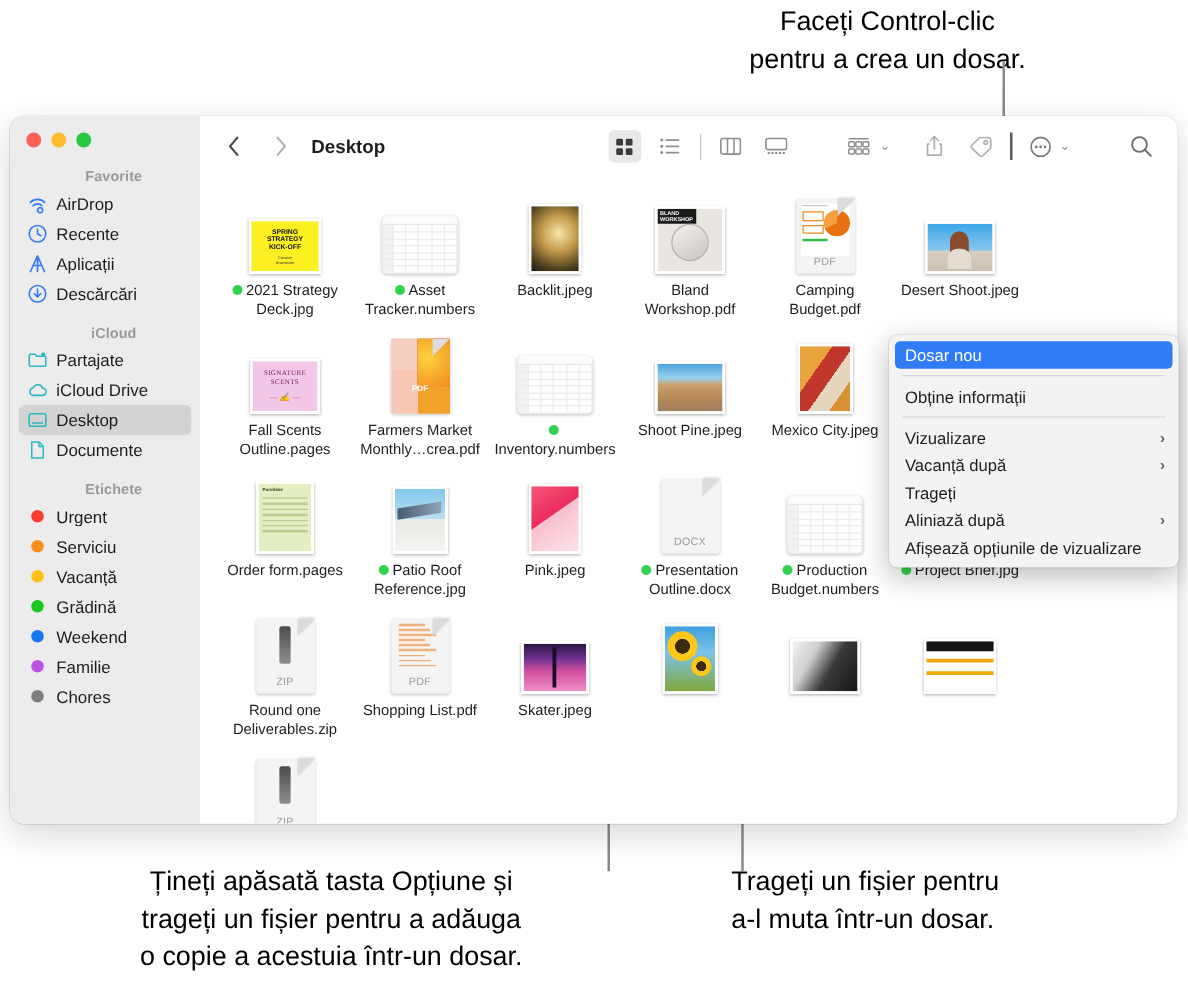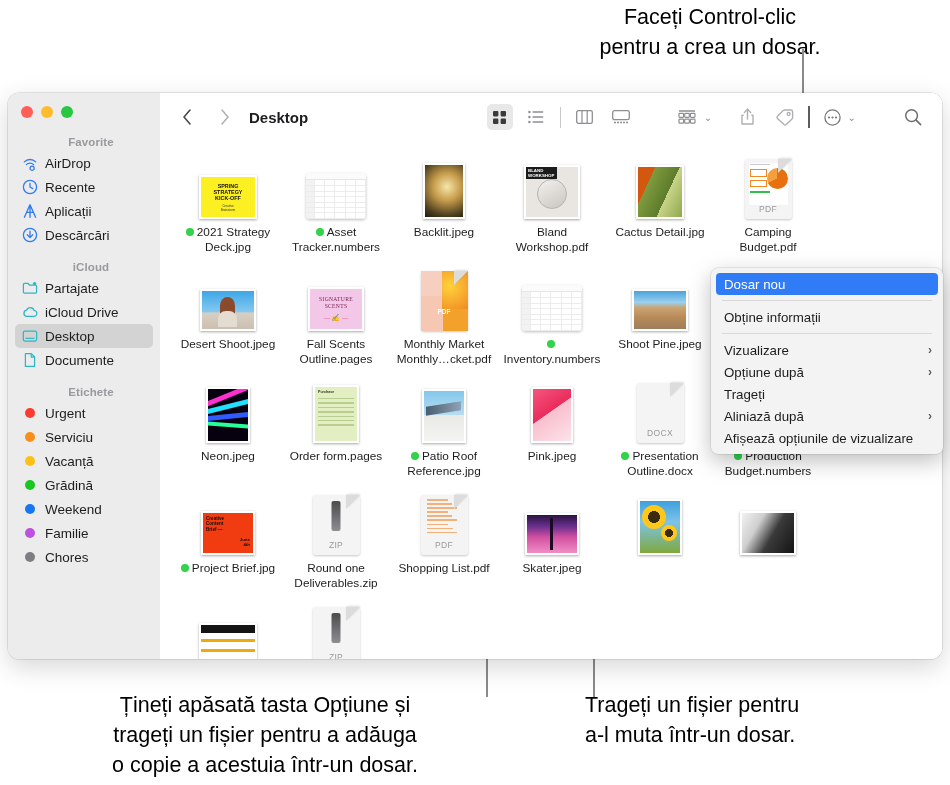--- a/index.html
+++ b/index.html
@@ -454,28 +454,20 @@
                     <div style="position:absolute;left:0;top:0;width:60%;height:24%;background:#1b1b1b;"></div>
                     <div style="position:absolute;left:2px;top:1px;font-size:4.4px;font-weight:800;color:#fff;line-height:5px;">BLAND<br>WORKSHOP</div>
                     <div style="position:absolute;left:50%;top:54%;transform:translate(-50%,-50%);width:30px;height:30px;border-radius:50%;background:linear-gradient(150deg,#f3f1ee,#c9c5c0);border:1px solid #b7b3ae;"></div>
                   </div>
                 </div>
               </div>
               <div class="fname"><span>Bland Workshop.pdf</span></div>
             </div>
             <div class="cell">
               <div class="thumb-box">
-                <div class="photo" style="width:48px;height:54px;overflow:hidden;">
-                  <div style="width:100%;height:100%;background:linear-gradient(115deg,#d2580f 0%,#d2580f 26%,#7f9b3e 26%,#5d7c2c 62%,#c9d48a 62%,#8fa84b 100%);"></div>
-                </div>
-              </div>
-              <div class="fname"><span>Cactus Detail.jpg</span></div>
-            </div>
-            <div class="cell">
-              <div class="thumb-box">
                 <div class="page-ico">
                   <div style="position:absolute;left:4px;top:4px;right:4px;bottom:14px;background:#fff;">
                     <div style="position:absolute;left:1px;top:1px;width:20px;height:1.3px;background:#c9c9c9"></div>
                     <div style="position:absolute;left:1px;top:6px;width:17px;height:8px;border:1px solid #f08a22"></div>
                     <div style="position:absolute;left:1px;top:17px;width:17px;height:7px;border:1px solid #f08a22"></div>
                     <div style="position:absolute;left:1px;top:28px;width:20px;height:2.4px;background:#2ec04b"></div>
                     <div style="position:absolute;right:0px;top:5px;width:21px;height:21px;border-radius:50%;background:conic-gradient(#e8700f 0 68%,#f5a03f 68% 100%)"></div>
                   </div>
                   <div class="page-ext">PDF</div>
                 </div>
@@ -507,21 +499,21 @@
             <div class="cell">
               <div class="thumb-box">
                 <div class="page-ico">
                   <div style="position:absolute;inset:0;background:linear-gradient(90deg,#f6c8b4 0 46%,#f2a12a 46% 100%);"></div>
                   <div style="position:absolute;left:0;top:0;width:46%;height:42%;background:#f7cfc0;"></div>
                   <div style="position:absolute;right:0;top:0;width:54%;height:64%;background:radial-gradient(circle at 30% 40%,#ffd23c,#f08a22),#e85f20;"></div>
                   <div style="position:absolute;left:50%;top:62%;transform:translateX(-50%);font-size:6.5px;font-weight:700;color:#fff;">PDF</div>
                   <div class="page-ext"></div>
                 </div>
               </div>
-              <div class="fname"><span>Monthly Market Monthly…cket.pdf</span></div>
+              <div class="fname"><span>Farmers Market Monthly…crea.pdf</span></div>
             </div>
             <div class="cell">
               <div class="thumb-box">
                 <div class="numbers-ico">
                   <div class="nhdr"></div>
                   <div class="nbody">
                     <div class="ncol"></div>
                     <div class="ncol"></div>
                     <div class="ncol"></div>
                     <div class="ncol"></div>
@@ -741,21 +733,21 @@
       <div class="msep"></div>
       <div class="mi">
         <span>Obține informații</span>
       </div>
       <div class="msep"></div>
       <div class="mi">
         <span>Vizualizare</span>
         <span class="arrow">›</span>
       </div>
       <div class="mi">
-        <span>Opțiune după</span>
+        <span>Vacanță după</span>
         <span class="arrow">›</span>
       </div>
       <div class="mi">
         <span>Trageți</span>
       </div>
       <div class="mi">
         <span>Aliniază după</span>
         <span class="arrow">›</span>
       </div>
       <div class="mi">

